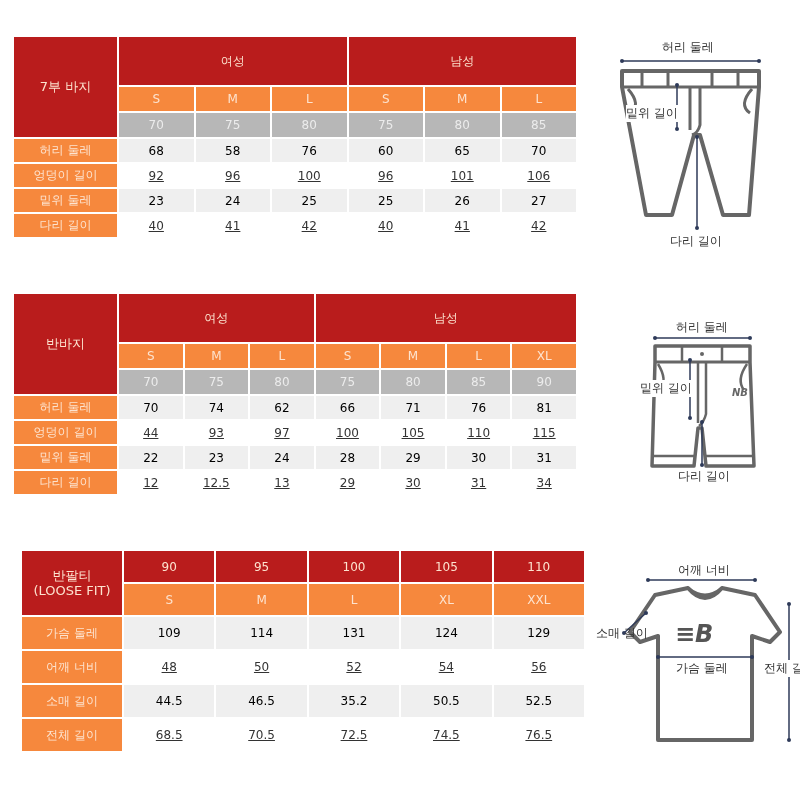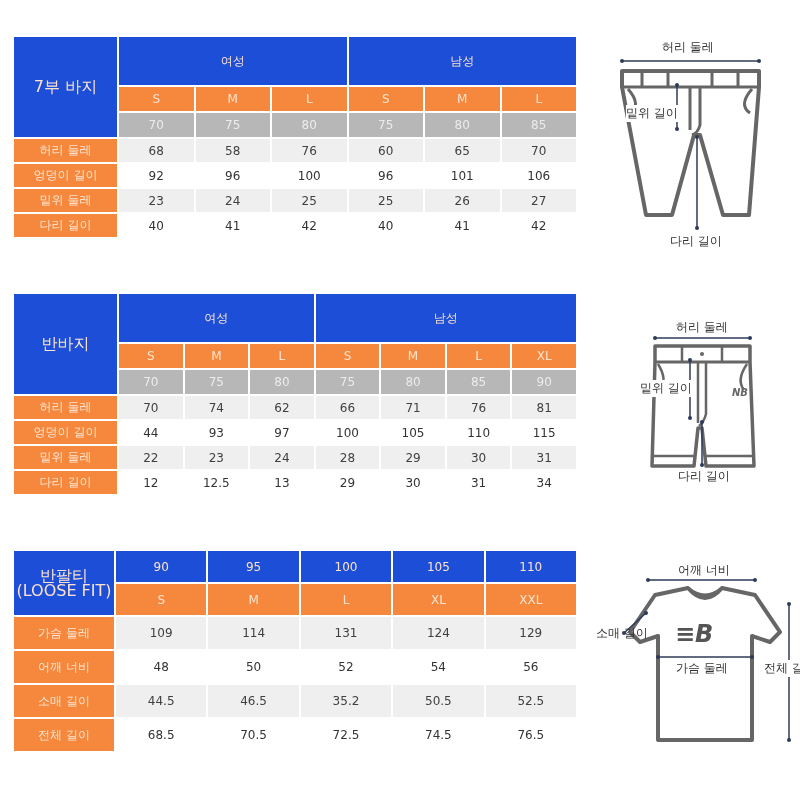--- a/index.html
+++ b/index.html
@@ -13,26 +13,26 @@
     table-layout: fixed;
     font-size: 12px;
   }
   table.size-table td, table.size-table th {
     text-align: center;
     vertical-align: middle;
     font-weight: normal;
     padding: 0;
     white-space: nowrap;
   }
-  .c-dark   { background: #1d4ed8; color: #fde3cf; }
+  .c-dark   { background: #b91c1c; color: #fde3cf; }
   .c-orange { background: #f6883d; color: #fde3cf; }
   .c-gray   { background: #b7b7b7; color: #ececec; }
-  .c-light  { background: #efefef; color: #404040; }
-  .c-white  { background: #ffffff; color: #333333; }
-  .corner   { font-weight: bold; font-size: 16px; }
+  .c-light  { background: #efefef; color: #000000; }
+  .c-white  { background: #ffffff; color: #333333; text-decoration: underline; }
+  .corner   { font-weight: bold; font-size: 13px; }
   .rowlabel { background: #f6883d; color: #fde3cf; }
 
   .diagram { position: absolute; }
   .diagram svg { display: block; }
   .dlabel {
     position: absolute;
     font-size: 12px;
     color: #333333;
     white-space: nowrap;
     background: transparent;
@@ -243,21 +243,21 @@
       <circle cx="50" cy="100" r="2" fill="#2e3a59"></circle>
     <line x1="62" y1="104" x2="62" y2="147" stroke="#2e3a59" stroke-width="1.5"></line>
     <circle cx="62" cy="104" r="2" fill="#2e3a59"></circle>
       <circle cx="62" cy="147" r="2" fill="#2e3a59"></circle>
   </svg>
   <span class="dlabel" style="left:36px; top:1px;">허리 둘레</span>
   <span class="dlabel" style="left:0px; top:62px; background:#fff;">밑위 길이</span>
   <span class="dlabel" style="left:38px; top:150px;">다리 길이</span>
 </div>
 
-<table class="size-table" style="left:12px; top:549px; width:566px;">
+<table class="size-table" style="left:20px; top:549px; width:566px;">
   <colgroup>
     <col style="width:100px">
       <col>
       <col>
       <col>
       <col>
       <col>
   </colgroup>
   <tbody>
       <tr style="height:31px">

